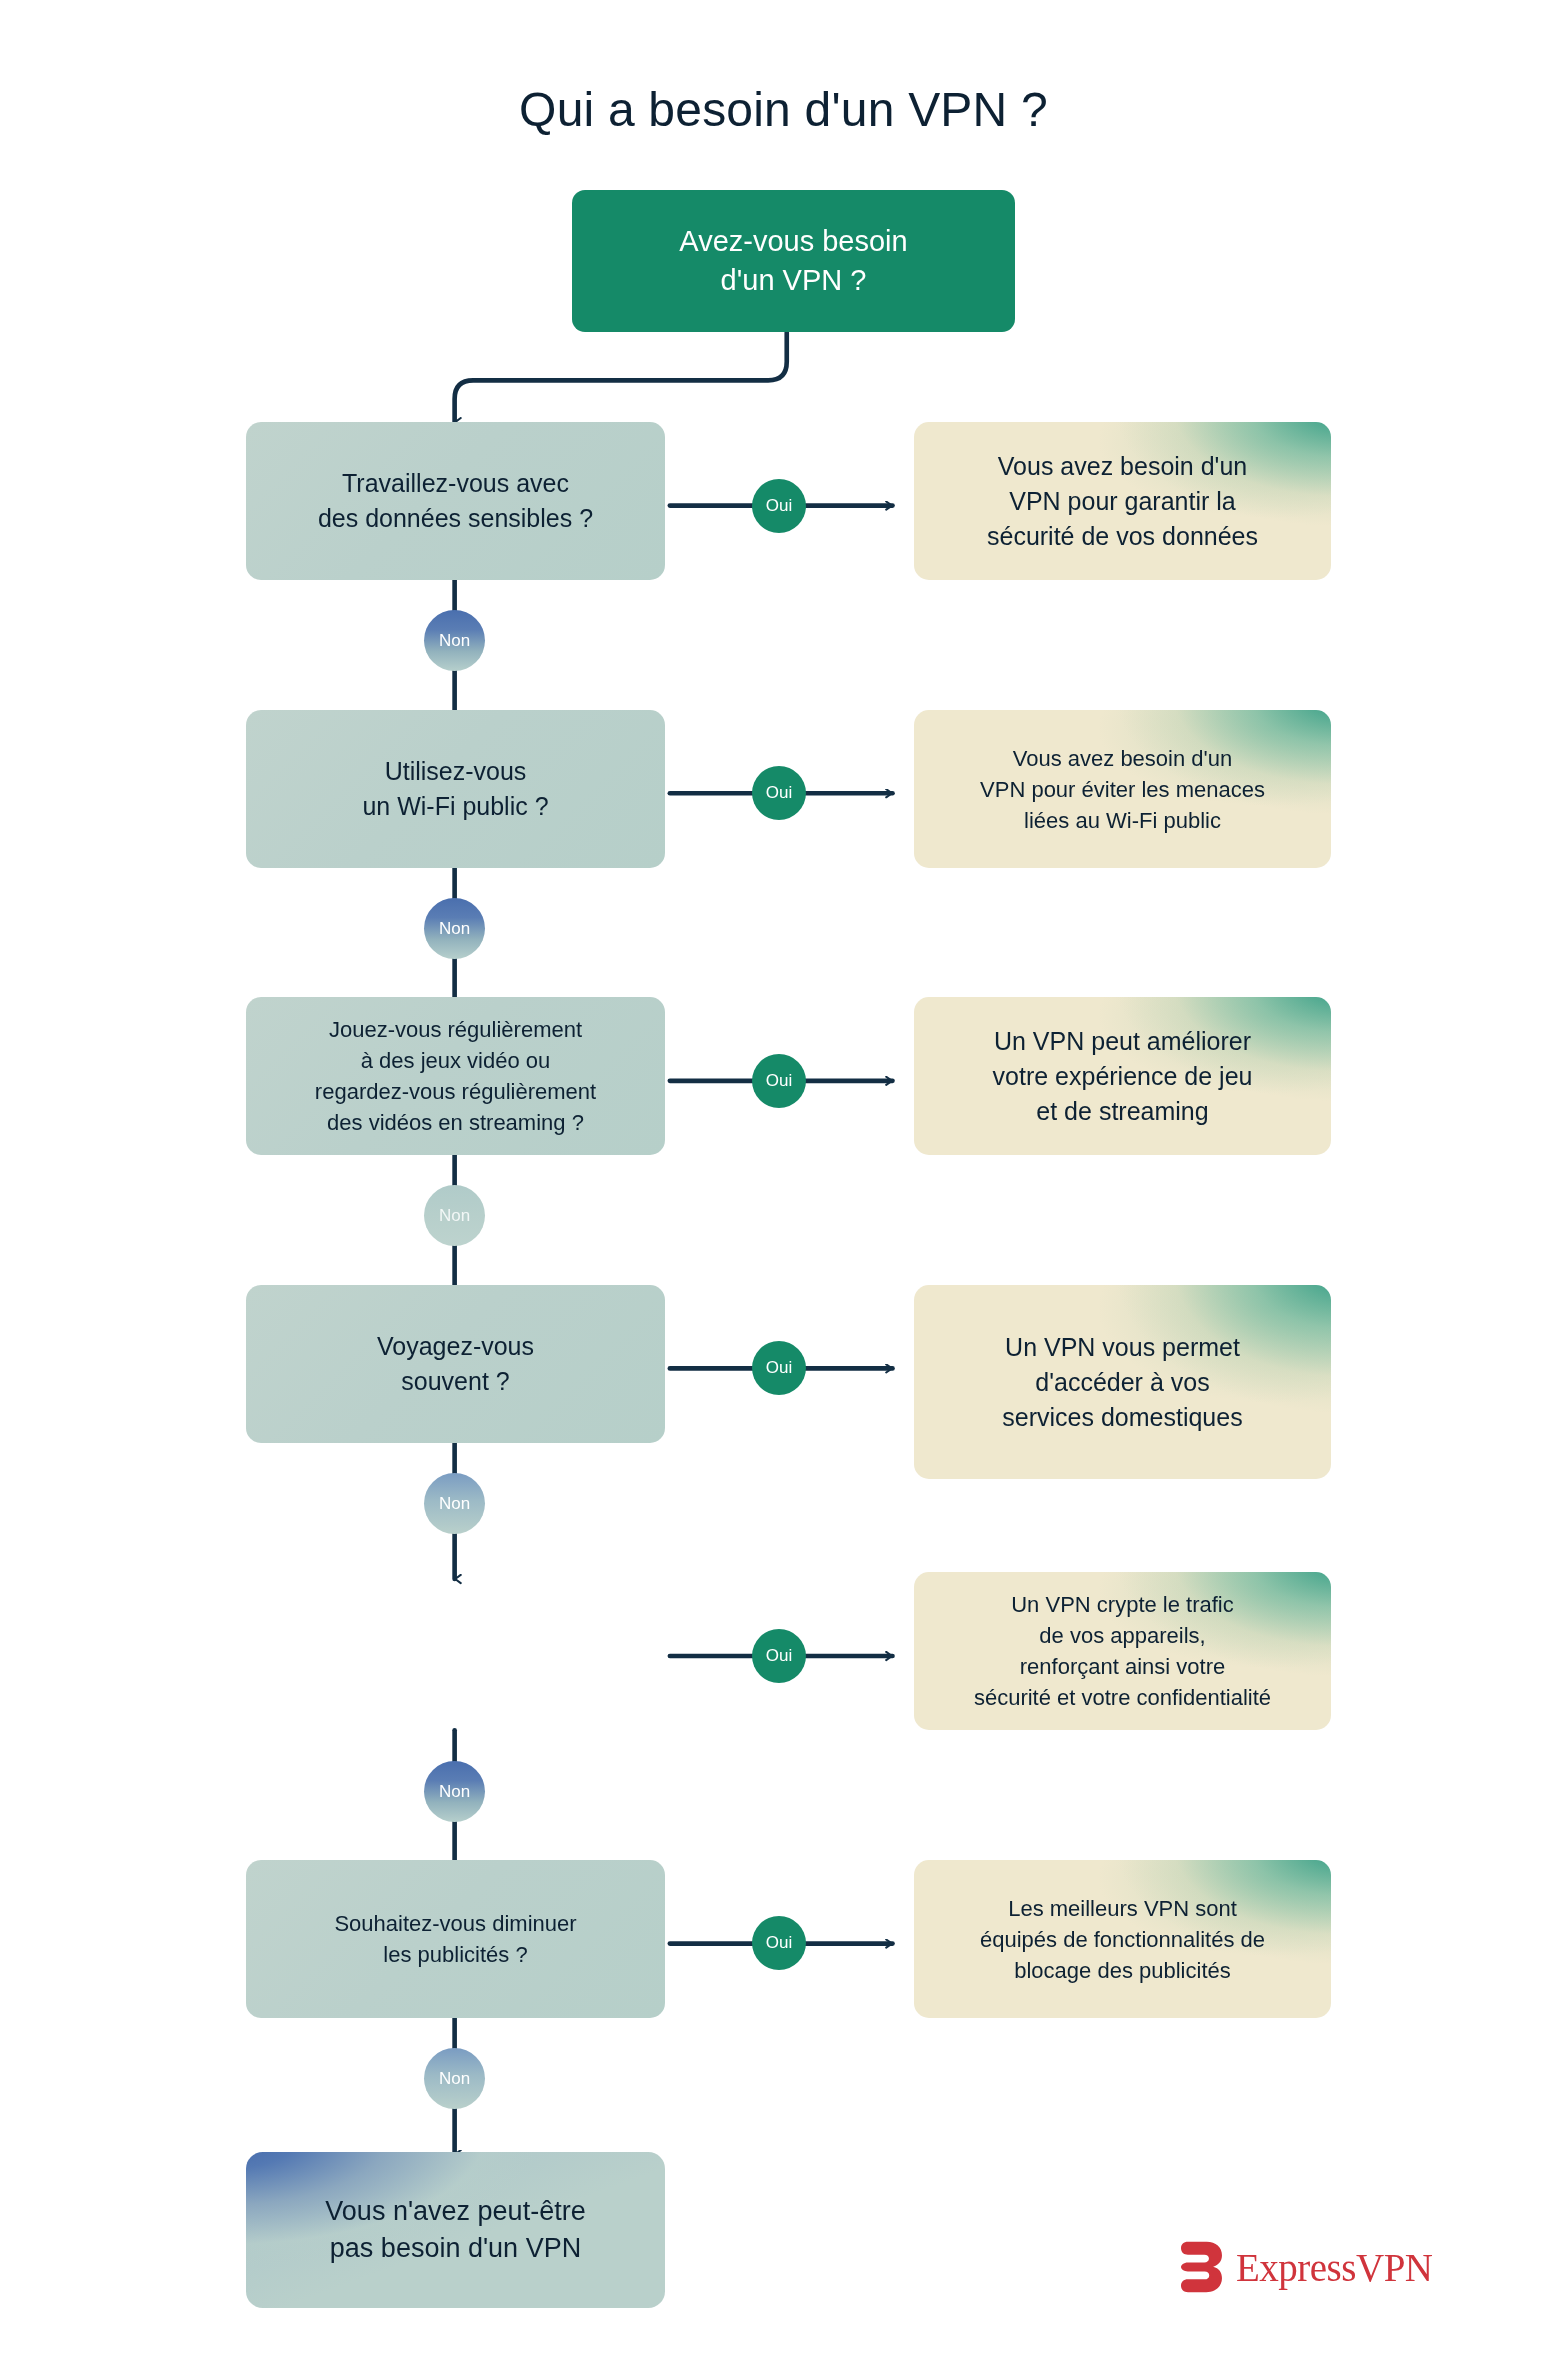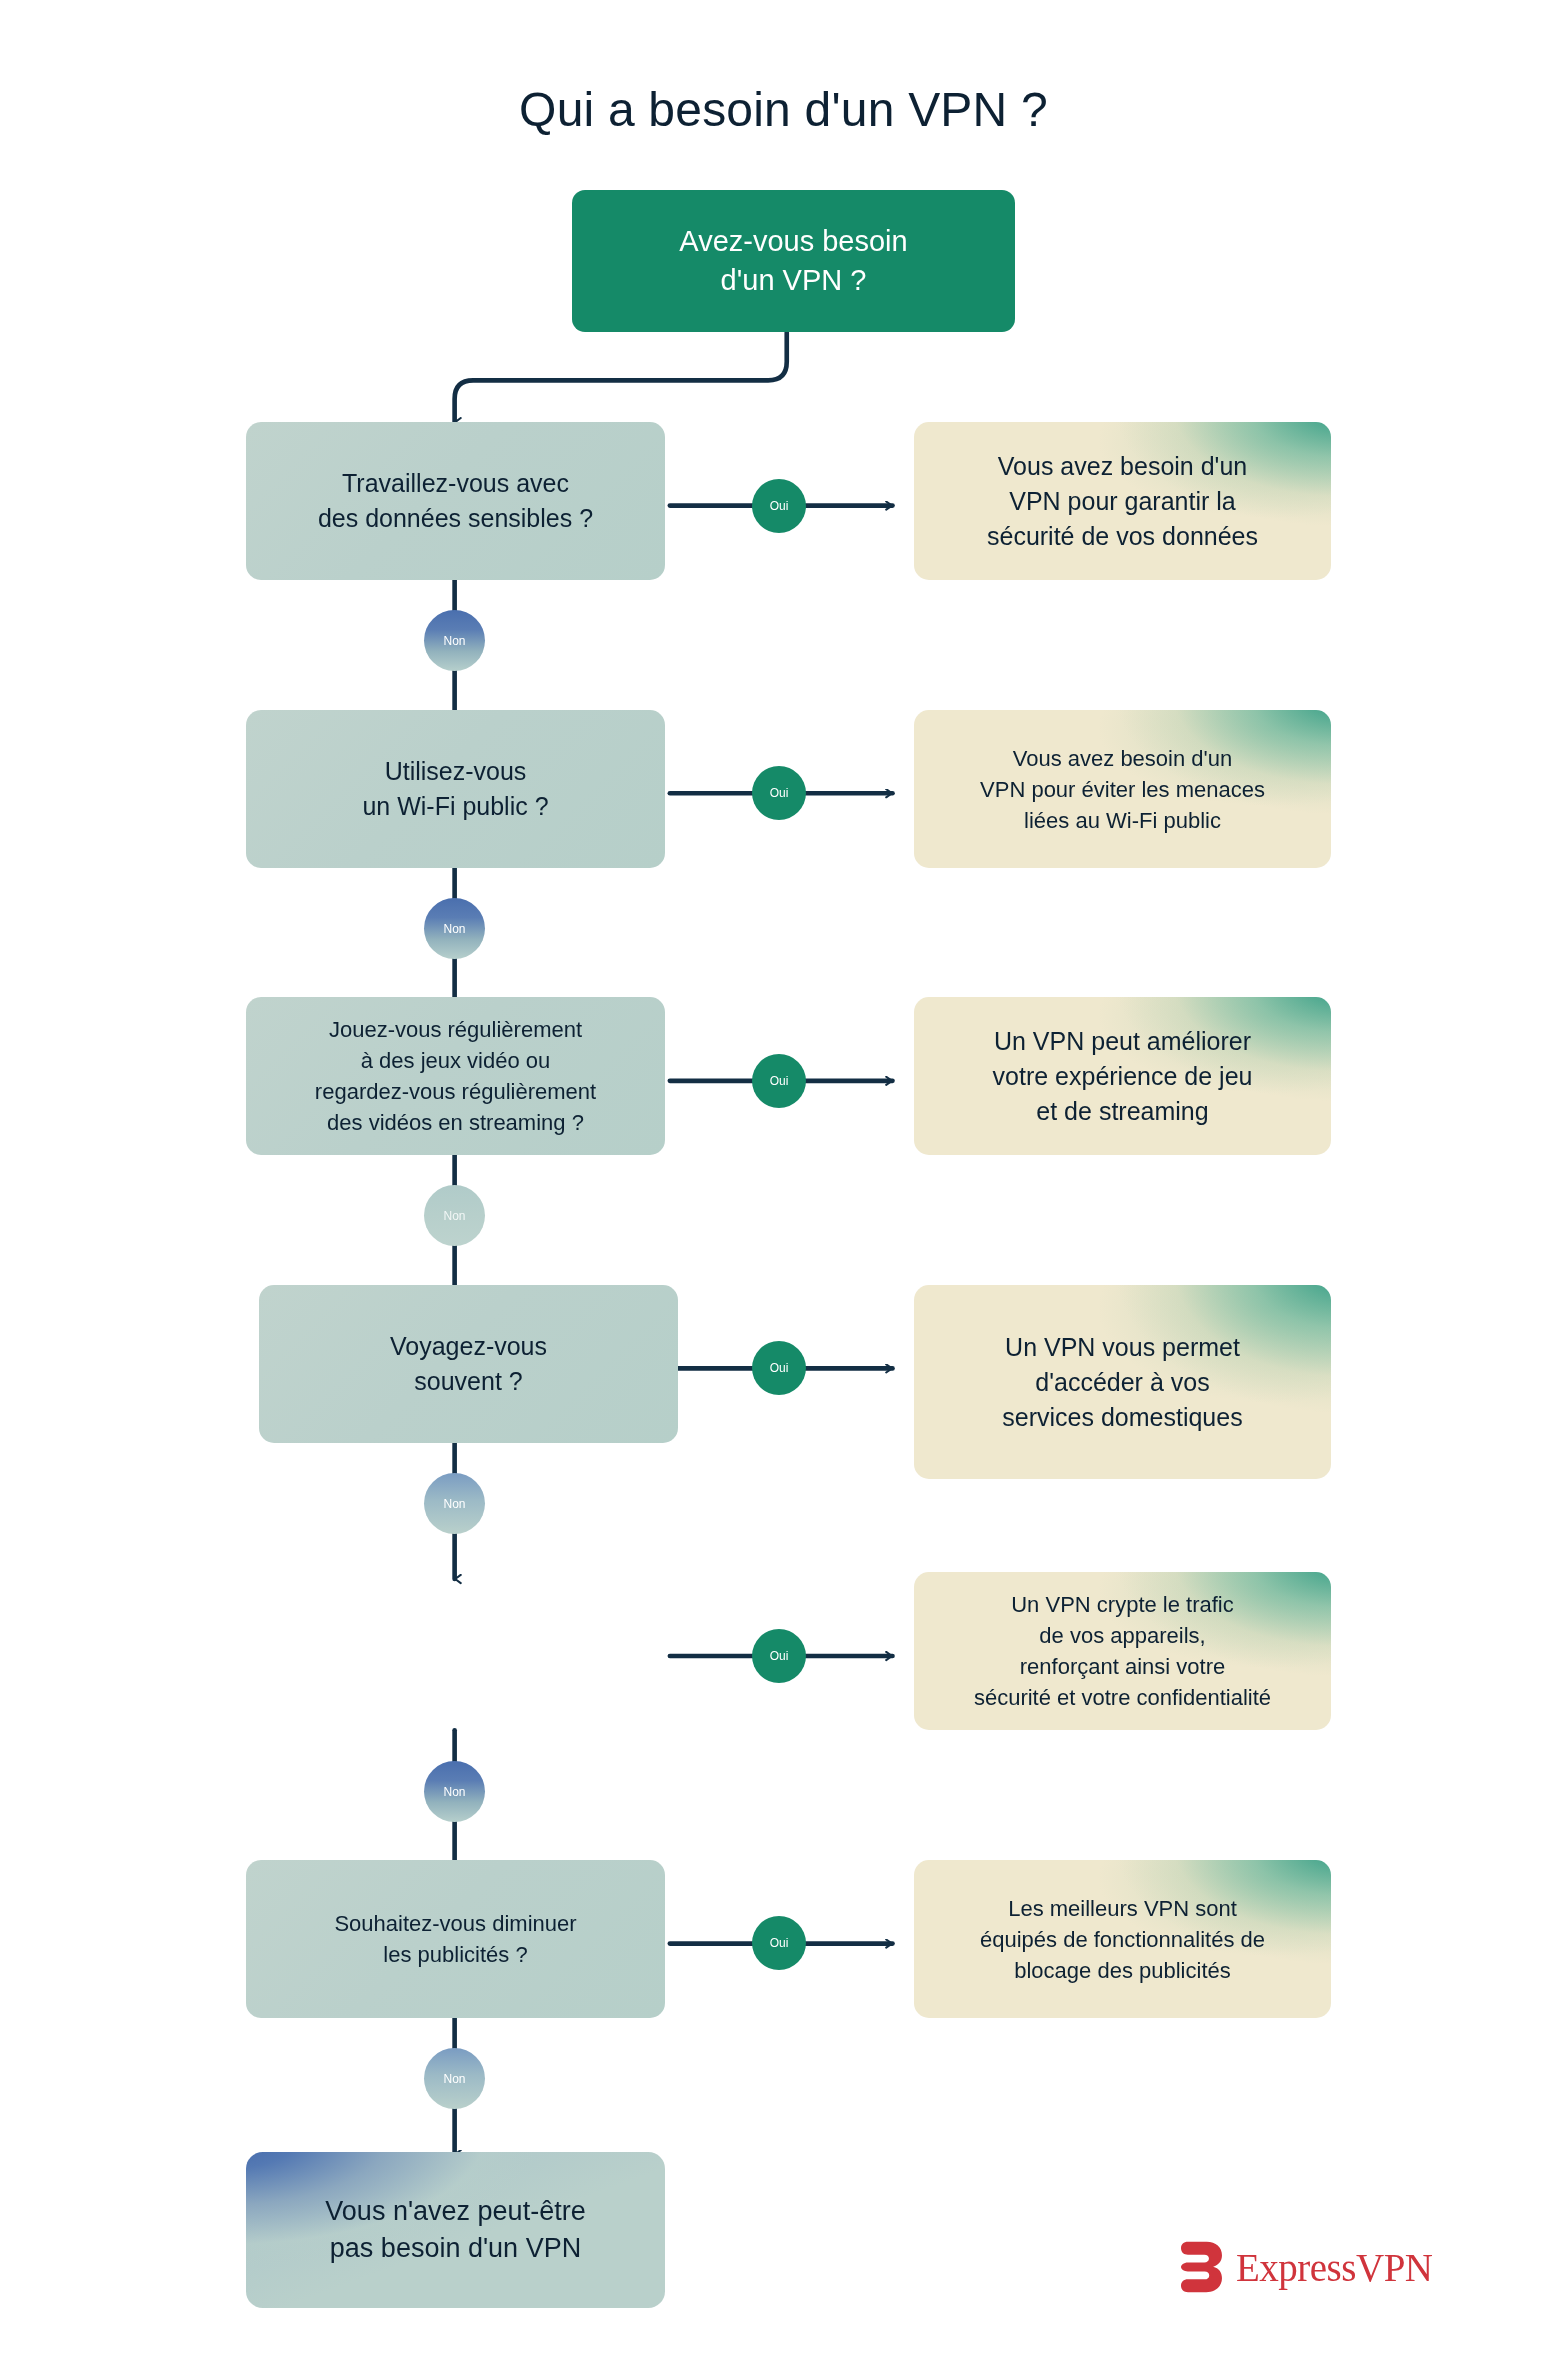--- a/index.html
+++ b/index.html
@@ -101,21 +101,21 @@
       linear-gradient(160deg, rgba(120,155,195,0.25) 0%, rgba(185,208,203,0) 55%);
   }
 
   
   .badge {
     position: absolute;
     border-radius: 50%;
     display: flex;
     align-items: center;
     justify-content: center;
-    font-size: 12px;
+    font-size: 17px;
     line-height: 16px;
     color: #ffffff;
   }
   .badge-oui { background: #158a68; }
   .badge-non-blue {
     background: linear-gradient(180deg, #4a6fae 0%, #5a7db4 32%, #92b2bd 68%, #b6cfcc 100%);
   }
   .badge-non-mid {
     background: linear-gradient(180deg, #7a9cc2 0%, #9cbac6 45%, #b9d0cb 100%);
   }
@@ -235,21 +235,21 @@
   </div>
   <div class="node node-answer" style="left:914px; top:997px; width:417px; height:158px;">
     <span class="txt">Un VPN peut améliorer
 votre expérience de jeu
 et de streaming</span>
   </div>
   <div class="badge badge-non-teal" style="left:424px; top:1185px; width:61px; height:61px;">
     <span class="lbl">Non</span>
   </div>
 
-  <div class="node node-question" style="left:246px; top:1285px; width:419px; height:158px;margin-left:13px;">
+  <div class="node node-question" style="left:246px; top:1285px; width:419px; height:158px;">
     <span class="txt">Voyagez-vous
 souvent ?</span>
   </div>
   <div class="badge badge-oui" style="left:752px; top:1341px; width:54px; height:54px;">
     <span class="lbl">Oui</span>
   </div>
   <div class="node node-answer" style="left:914px; top:1285px; width:417px; height:194px;">
     <span class="txt">Un VPN vous permet
 d'accéder à vos
 services domestiques</span>

